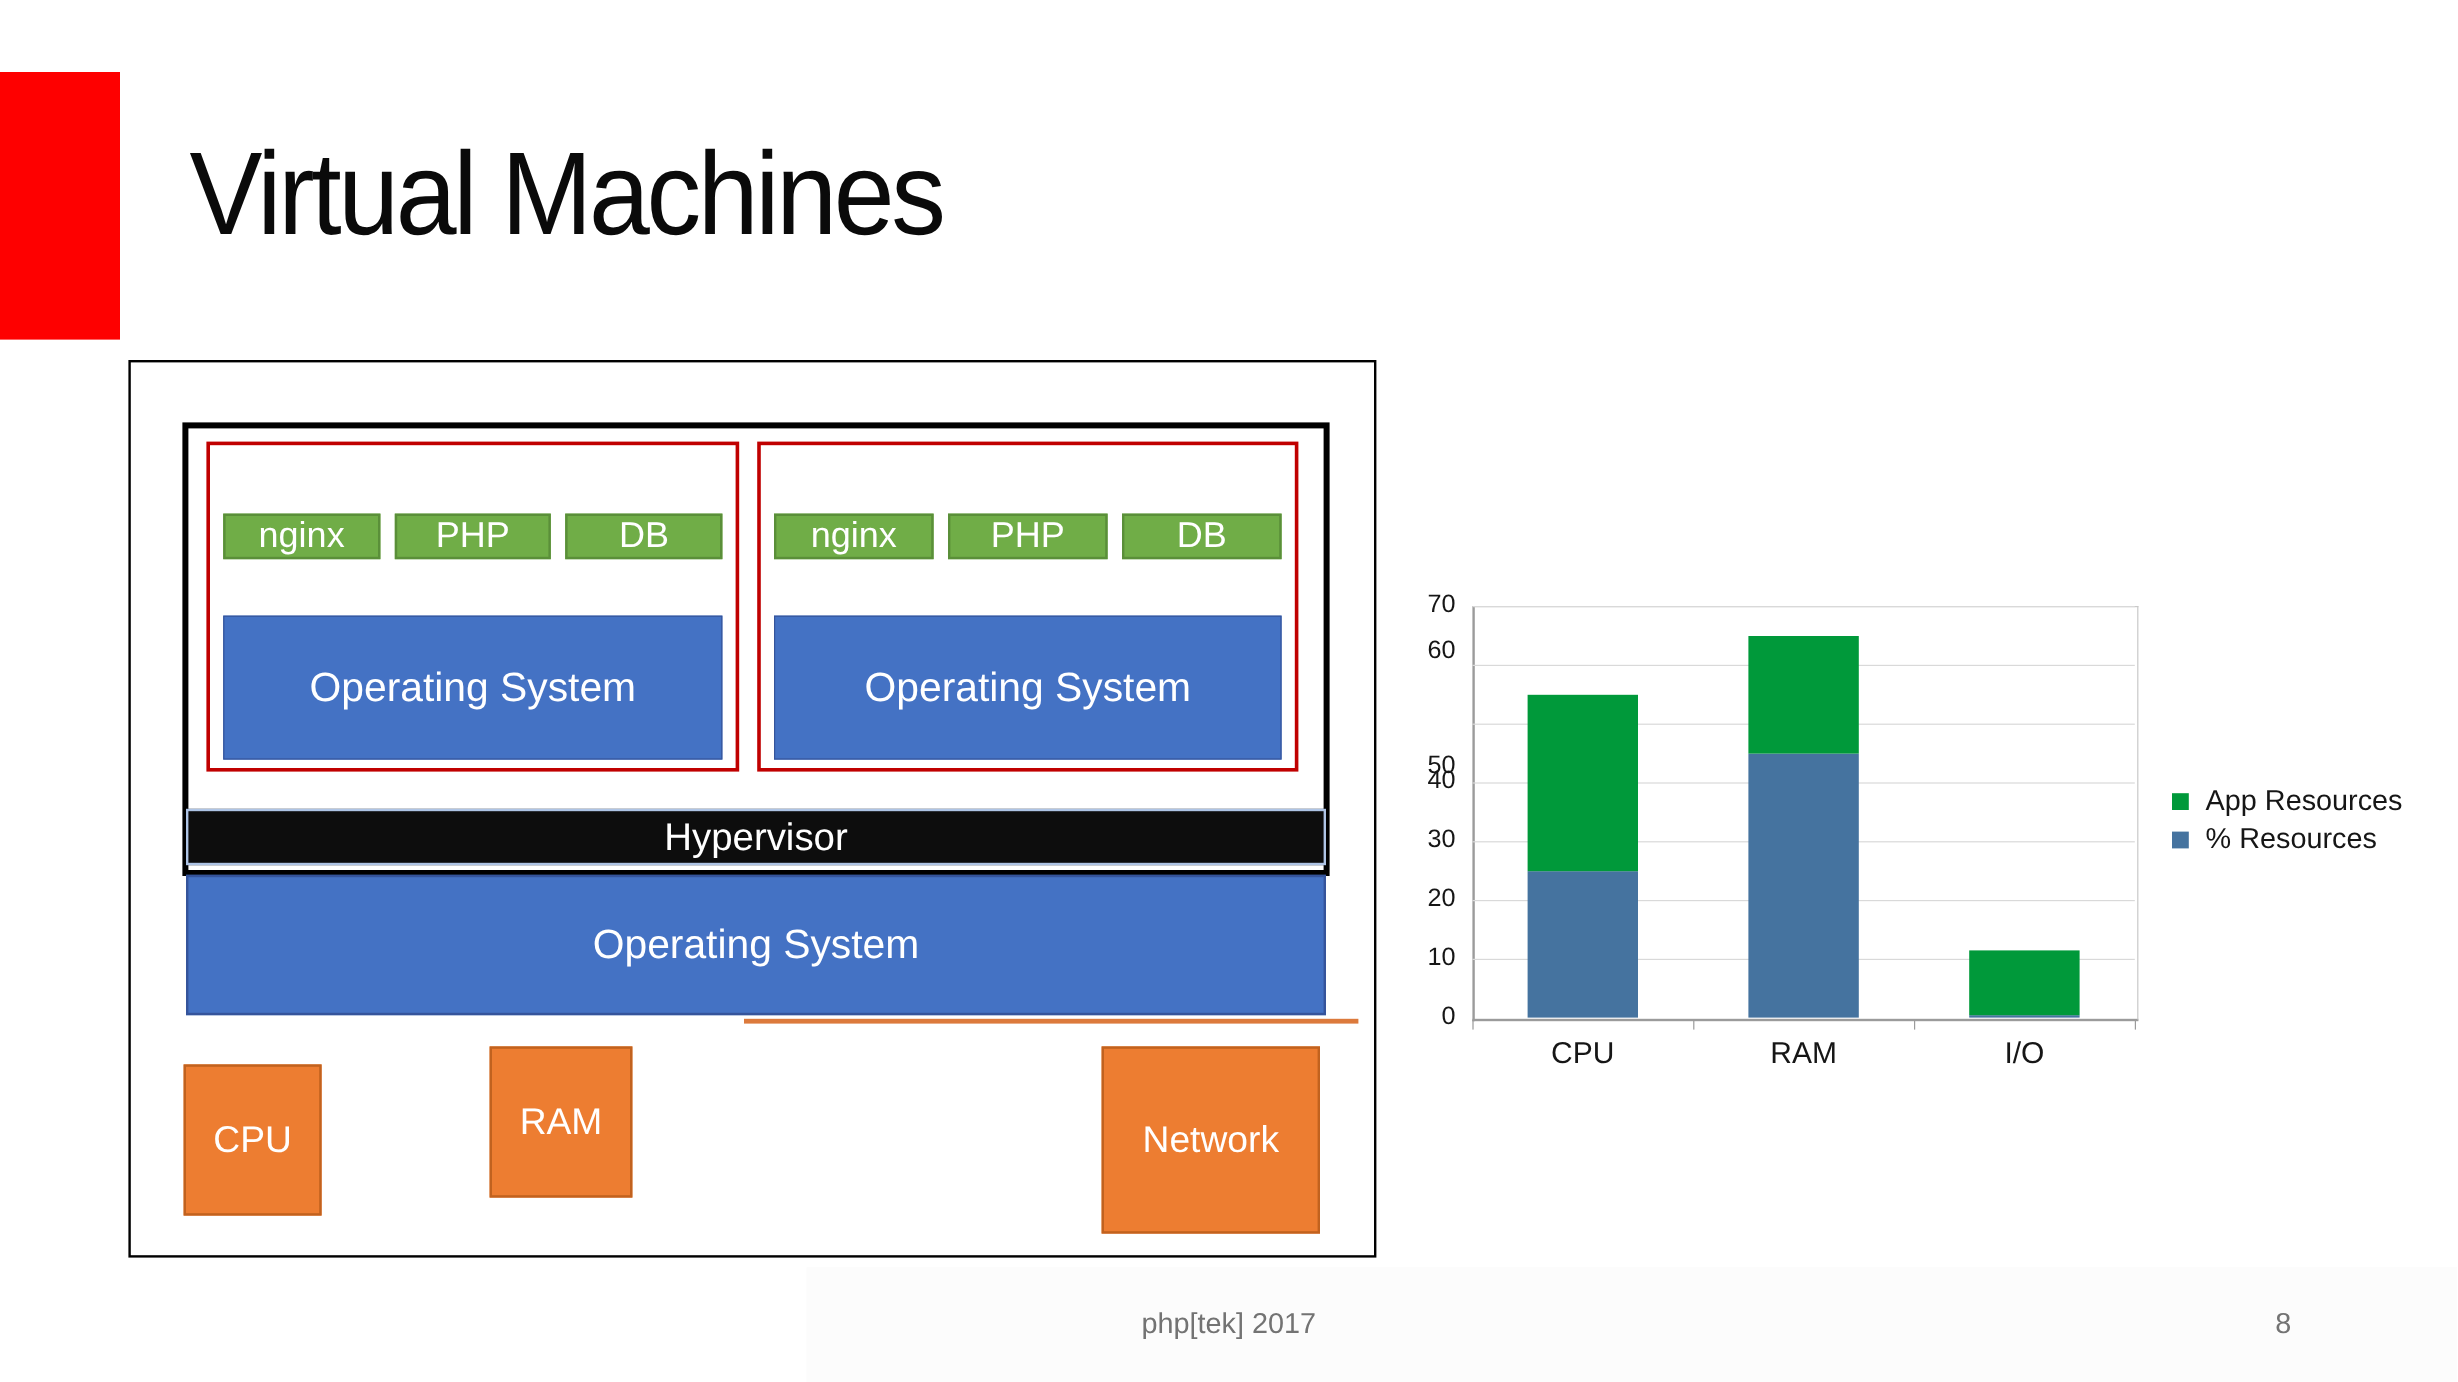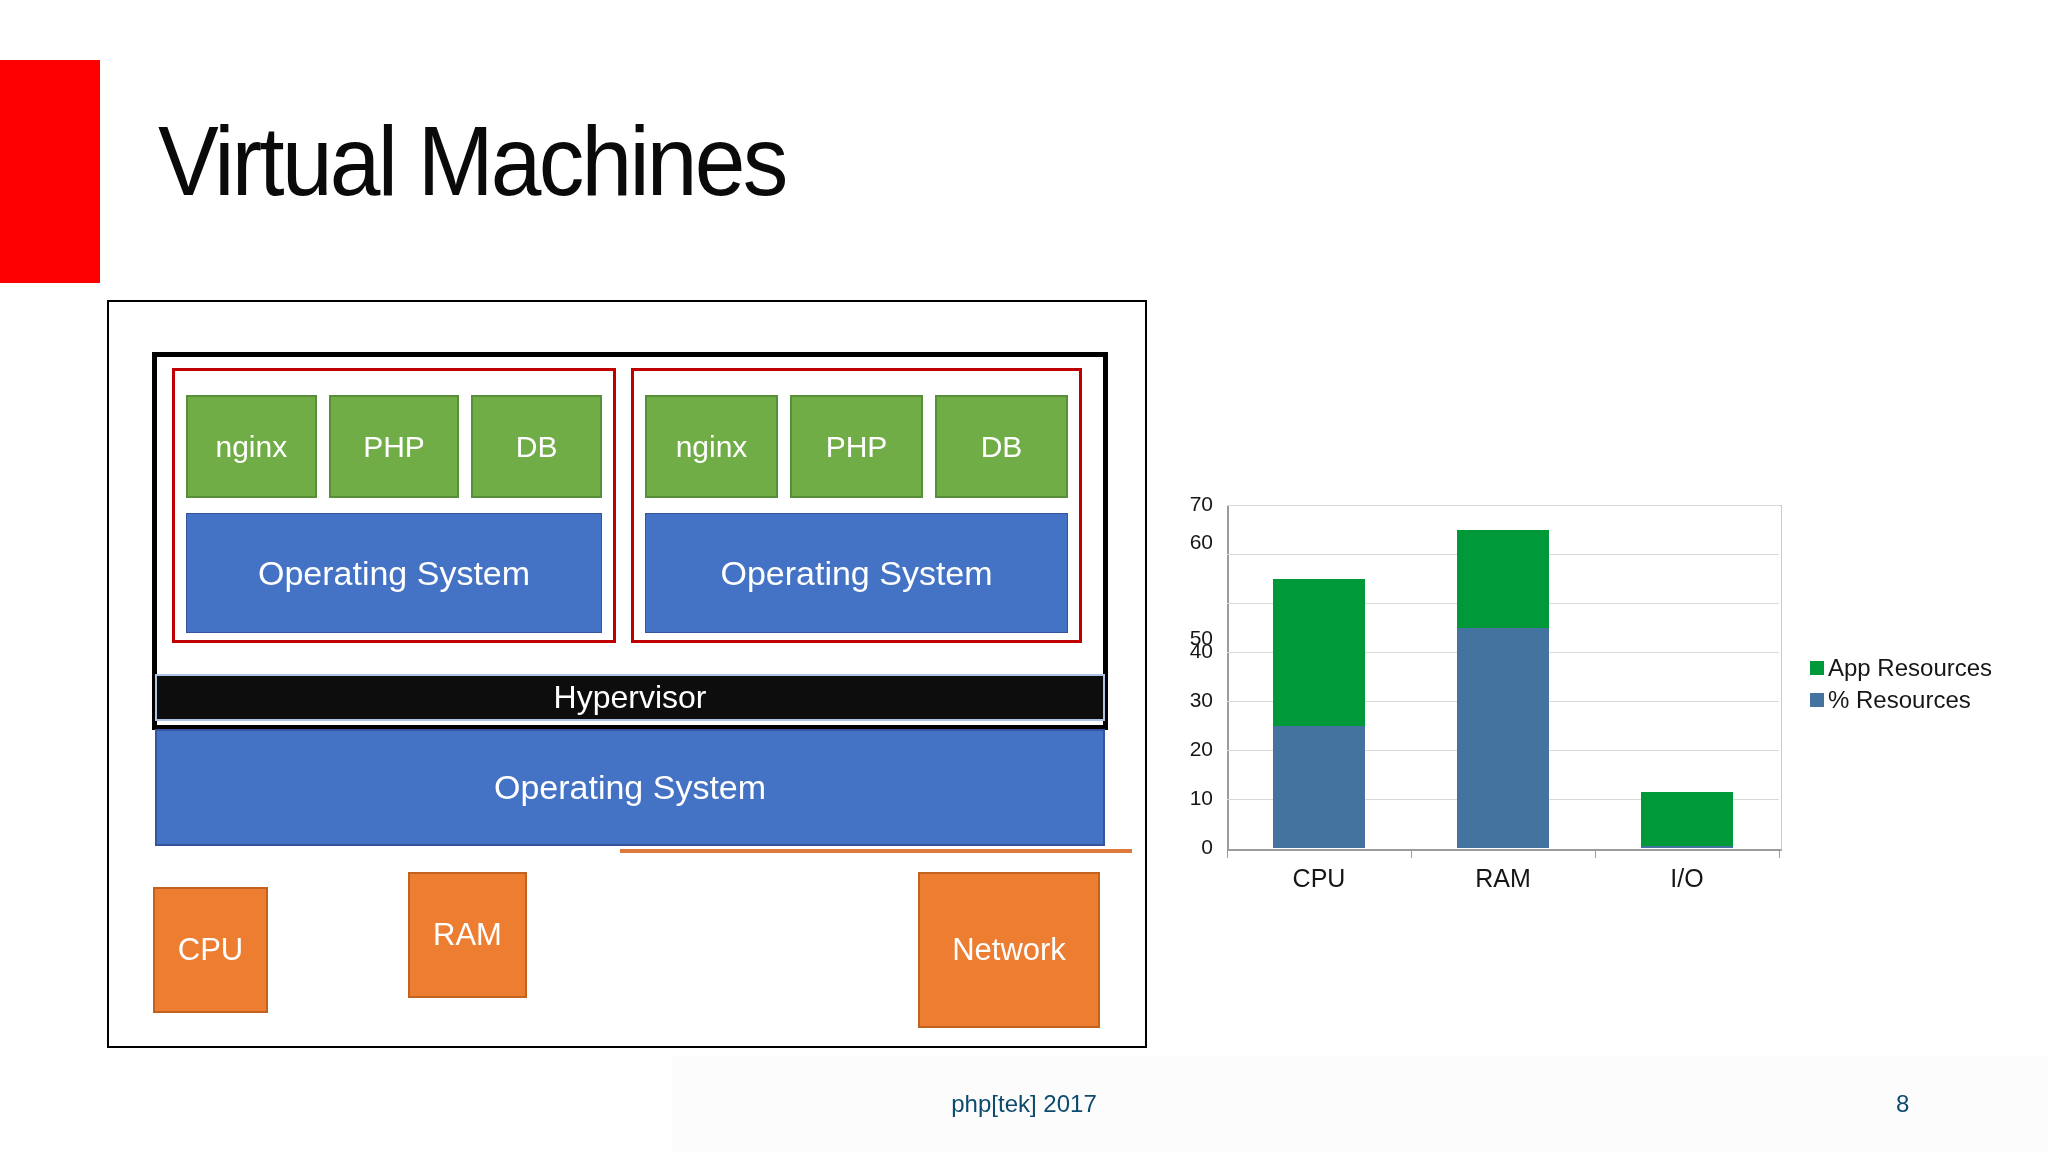--- a/index.html
+++ b/index.html
@@ -13,21 +13,21 @@
   .slide-title{left:158px;top:112px;font-size:98px;line-height:1;color:#0a0a0a;
                letter-spacing:-3px;transform:scaleX(.93);transform-origin:left top;white-space:nowrap;}
 
   
   .outer-box{left:107px;top:300px;width:1036px;height:744px;background:#fff;border:2px solid #000;}
   .host-box{left:152px;top:352px;width:956px;height:378px;border:5px solid #000;background:#fff;box-sizing:border-box;}
   .vm{top:368px;height:275px;background:#fff;border:3px solid #c00000;box-sizing:border-box;
       padding:24px 11px 0 11px;}
   .vm1{left:172px;width:444px;}
   .vm2{left:631px;width:451px;}
-  .apps-row{display:flex;gap:12px;height:103px;}
+  .apps-row{display:flex;gap:12px;height:103px;align-items:center;}
   .app-box{flex:1;background:#70ad47;border:2px solid #5a8f39;box-sizing:border-box;
            display:flex;align-items:center;justify-content:center;color:#fff;font-size:30px;}
   .vm-os{margin-top:15px;height:120px;background:#4472c4;border:1px solid #35549b;box-sizing:border-box;
          display:flex;align-items:center;justify-content:center;color:#fff;font-size:34px;}
   .hypervisor-bar{left:155px;top:674px;width:950px;height:47px;background:#0d0d0d;border:2px solid #aec4e5;
                   box-sizing:border-box;display:flex;align-items:center;justify-content:center;color:#fff;font-size:32px;}
   .host-os-bar{left:155px;top:729px;width:950px;height:117px;background:#4472c4;border:2px solid #35549b;
                box-sizing:border-box;display:flex;align-items:center;justify-content:center;color:#fff;font-size:34px;}
   .orange-line{left:620px;top:849px;width:512px;height:4px;background:#dc7a3c;}
   .hw-box{background:#ed7d31;border:2px solid #c1621f;box-sizing:border-box;display:flex;align-items:center;
@@ -40,26 +40,26 @@
   
   .plot-area{left:1227px;top:505px;width:552px;height:343px;border-top:1px solid #c9c9c9;
              border-right:1px solid #c9c9c9;border-left:2px solid #9b9b9b;border-bottom:2px solid #9b9b9b;
              box-sizing:content-box;}
   .gridline{position:absolute;height:1px;background:#d9d9d9;}
   .ytick-label{position:absolute;width:54px;text-align:right;font-size:21px;color:#161616;}
   .xtick{position:absolute;width:1px;height:8px;background:#9b9b9b;}
   .bar-seg{position:absolute;}
   .cat-label{position:absolute;font-size:25px;color:#161616;text-align:center;}
   .legend{left:1810px;top:656px;display:flex;flex-direction:column;gap:8px;}
-  .legend-row{display:flex;align-items:center;gap:4px;height:24px;}
+  .legend-row{display:flex;align-items:center;gap:14px;height:24px;}
   .legend-swatch{width:14px;height:14px;}
   .legend-label{font-size:24px;color:#161616;white-space:nowrap;}
 
   
-  .footer-text{top:1090px;font-size:24px;color:#0c4a6e;white-space:nowrap;}
+  .footer-text{top:1090px;font-size:24px;color:#737373;white-space:nowrap;}
   .footer-conf{left:50%;transform:translateX(-50%);}
   .footer-page{left:1896px;}
 </style>
 </head>
 <body>
 
 <div class="slide">
 
   <div class="abs bottom-band"></div>
   <div class="abs accent-bar"></div>

